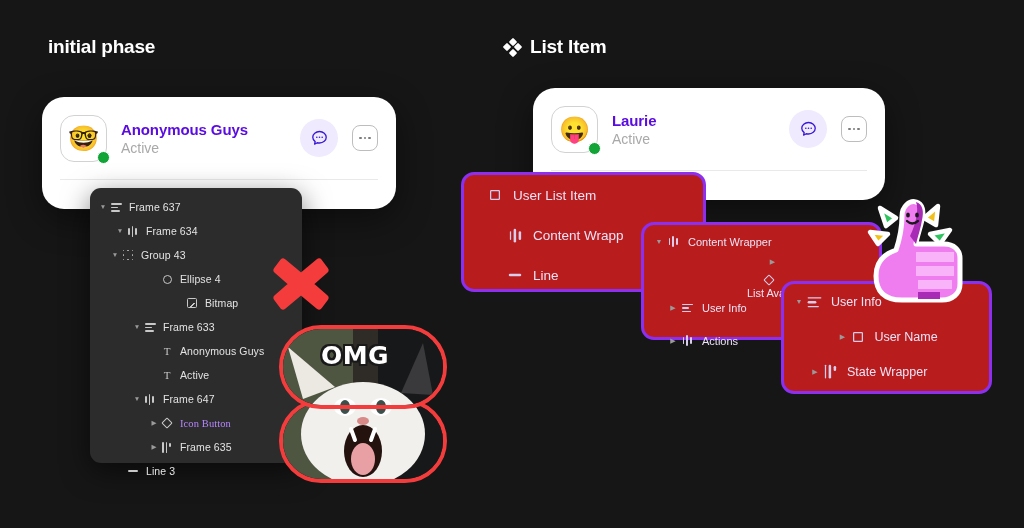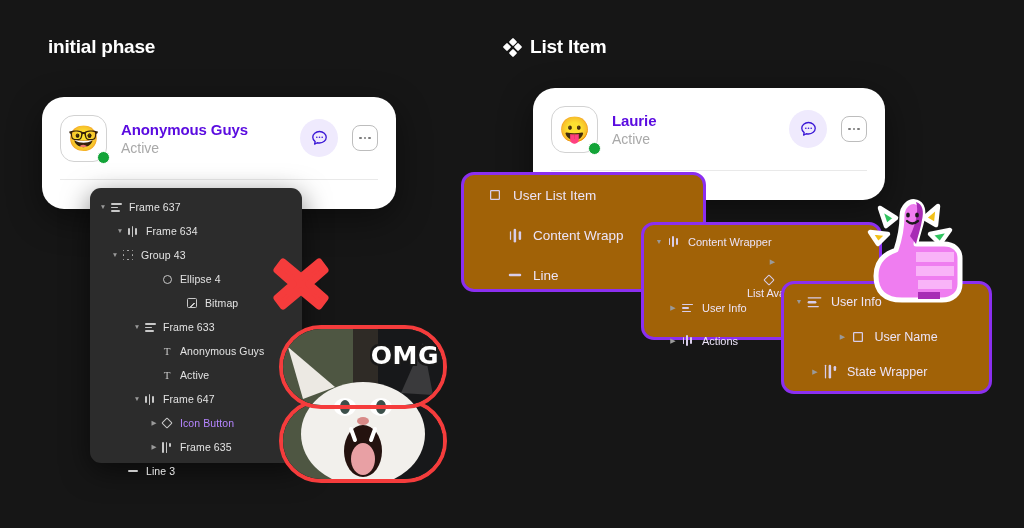--- a/index.html
+++ b/index.html
@@ -94,21 +94,21 @@
     box-shadow: 0 8px 28px rgba(0,0,0,.55);
   }
   #layers-panel { left: 90px; top: 188px; width: 212px; height: 275px; padding: 7px 0; }
 
   .lrow { display: flex; align-items: center; height: 24px; color: #e3e3e3; font-size: 10.5px; white-space: nowrap; }
   .lrow .caret { width: 10px; flex: 0 0 10px; text-align: center; color: #9a9a9a; font-size: 6.5px; line-height: 1; }
   .lrow .caret.down::before { content: "▼"; }
   .lrow .caret.right::before { content: "▶"; }
   .lrow .licon { width: 16px; flex: 0 0 16px; display: flex; align-items: center; justify-content: center; margin-right: 5px; }
   .lrow .ltext { letter-spacing: .1px; }
-  .lrow.component .ltext { color: #b585ff; }
+  .lrow.component .ltext { color: #b585ff; font-family: Liberation Serif, serif; }
 
   
   .ic { position: relative; width: 11px; height: 11px; }
   .ic-align i { position: absolute; height: 1.6px; background: #c8c8c8; border-radius: 1px; left: 0; }
   .ic-align i:nth-child(1) { top: 1.5px;  width: 11px; }
   .ic-align i:nth-child(2) { top: 5px;    width: 7px; }
   .ic-align i:nth-child(3) { top: 8.5px;  width: 9px; }
   .ic-bars i { position: absolute; width: 1.7px; background: #c8c8c8; border-radius: 1px; }
   .ic-bars i:nth-child(1) { left: 0.5px; top: 2px;   height: 7px; }
   .ic-bars i:nth-child(2) { left: 4.2px; top: 0px;   height: 11px; }
@@ -124,21 +124,21 @@
   .ic-bitmap { width: 10px; height: 10px; border: 1.2px solid #c8c8c8; border-radius: 1.5px; position: relative; overflow: hidden; }
   .ic-bitmap::after { content: ""; position: absolute; left: 1px; bottom: 0.5px; width: 7px; height: 4px;
     background: linear-gradient(135deg, transparent 45%, #c8c8c8 45%, #c8c8c8 55%, transparent 55%); }
   .ic-text { color: #c8c8c8; font-size: 11px; font-family: "Liberation Serif", serif; line-height: 11px; }
   .ic-line { width: 10px; height: 1.6px; background: #c8c8c8; border-radius: 1px; }
   .ic-diamond { width: 8px; height: 8px; border: 1.3px solid #c8c8c8; transform: rotate(45deg); border-radius: 1px; }
 
   
   .ppanel {
     position: absolute;
-    background: #a16207;
+    background: #b91c1c;
     border: 3.5px solid #8b2ff0;
     border-radius: 13px;
   }
   #ppanel-1 { left: 461px; top: 172px; width: 245px; height: 120px; z-index: 4; }
   #ppanel-2 { left: 641px; top: 222px; width: 241px; height: 118px; z-index: 5; }
   #ppanel-3 { left: 781px; top: 281px; width: 211px; height: 113px; z-index: 6; }
 
   .prow { display: flex; align-items: center; color: #ece4f8; white-space: nowrap; }
   #ppanel-1 .prow { height: 40px; font-size: 13.5px; }
   #ppanel-2 .prow { height: 33px; font-size: 11px; }
@@ -163,21 +163,21 @@
   .cat-cap {
     position: absolute; left: 0; width: 168px; height: 84px;
     border: 4px solid #f53c3c; border-radius: 42px; overflow: hidden; background: #3a352f;
   }
   #cat-top { top: 0; }
   #cat-bot { top: 74px; }
   .cat-art { position: absolute; left: 0; top: 0; width: 160px; height: 150px; }
   #cat-top .cat-art { top: 0px; }
   #cat-bot .cat-art { top: -74px; }
   .omg-text {
-    position: absolute; left: 0; right: 4px; top: 12px; text-align: right;
+    position: absolute; left: 0; right: 16px; top: 12px; text-align: center;
     font-family: "DejaVu Sans", sans-serif; font-weight: bold; font-size: 25px;
     color: #ffffff; letter-spacing: 0.5px; z-index: 3;
     text-shadow: 2px 0 #1a1a1a, -2px 0 #1a1a1a, 0 2px #1a1a1a, 0 -2px #1a1a1a,
                  2px 2px #1a1a1a, -2px -2px #1a1a1a, 2px -2px #1a1a1a, -2px 2px #1a1a1a;
   }
 
   
   #sticker-thumb { position: absolute; left: 866px; top: 196px; width: 104px; height: 108px; z-index: 10; }
 </style>
 </head>

